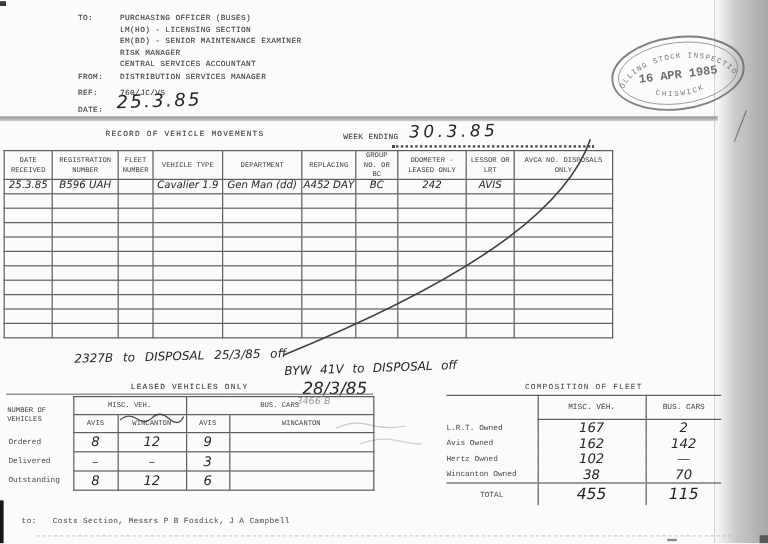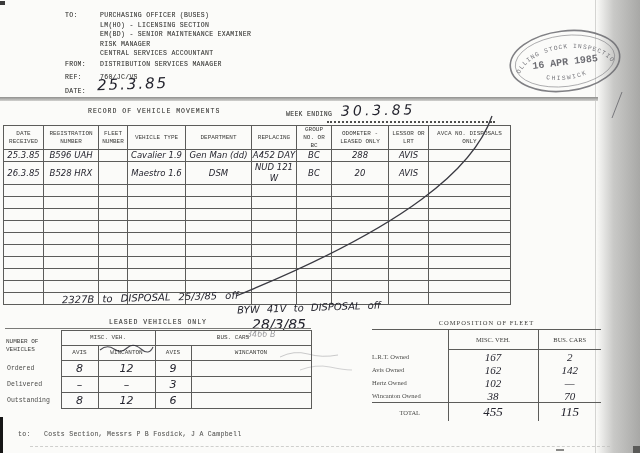--- a/index.html
+++ b/index.html
@@ -45,21 +45,21 @@
   .ls-table .nob{border:none;}
   .ls-table th{font:6px/1.25 "Liberation Mono",monospace;color:#3d3d3b;text-align:center;
       vertical-align:middle;height:12px;}
   .ls-table td{height:15px;text-align:center;vertical-align:middle;font-size:11px;padding:0;}
   .ls-table td.rowlab{font:6.5px "Liberation Mono",monospace;color:#4b4b49;text-align:left;
       padding-left:2px;font-style:normal;}
   
   .ft-table{position:absolute;left:372px;top:316px;width:229px;border-collapse:collapse;
       table-layout:fixed;border:1.5px solid #55555
 3;}
-  .ft-table td{overflow:hidden;vertical-align:middle;padding:0;font-family:Liberation Serif, serif;}
+  .ft-table td{overflow:hidden;vertical-align:middle;padding:0;}
   .ft-title{font:6.5px "Liberation Mono",monospace;letter-spacing:1px;color:#3d3d3b;
       text-align:center;height:13px;border-bottom:1px solid #5c5c5a;}
   .ft-head{font:6.5px "Liberation Mono",monospace;color:#3d3d3b;text-align:center;height:19px;
       border-left:1px solid #5c5c5a;border-bottom:1px solid #5c5c5a;}
   .ft-lab{font:6.5px/13px "Liberation Mono",monospace;color:#4b4b49;text-align:left;
       padding-left:5px;height:13px;white-space:nowrap;}
   .ft-val{border-left:1px solid #5c5c5a;text-align:center;font-size:11px;height:13px;}
   .ft-total td{border-top:1px solid #5c5c5a;height:18px;}
   .ft-total .ft-lab{text-align:center;padding-left:0;}
   .ft-total .ft-val{font-size:13px;}
@@ -148,33 +148,21 @@
     </thead>
     <tbody>
       <tr>
         <td class="hand">25.3.85</td>
         <td class="hand">B596 UAH</td>
         <td class="hand"></td>
         <td class="hand">Cavalier 1.9</td>
         <td class="hand">Gen Man (dd)</td>
         <td class="hand">A452 DAY</td>
         <td class="hand">BC</td>
-        <td class="hand">288</td>
-        <td class="hand">AVIS</td>
-        <td class="hand"></td>
-      </tr>
-      <tr>
-        <td class="hand">26.3.85</td>
-        <td class="hand">B528 HRX</td>
-        <td class="hand"></td>
-        <td class="hand">Maestro 1.6</td>
-        <td class="hand">DSM</td>
-        <td class="hand">NUD 121 W</td>
-        <td class="hand">BC</td>
-        <td class="hand">20</td>
+        <td class="hand">242</td>
         <td class="hand">AVIS</td>
         <td class="hand"></td>
       </tr>
     <tr>
           <td></td>
           <td></td>
           <td></td>
           <td></td>
           <td></td>
           <td></td>

